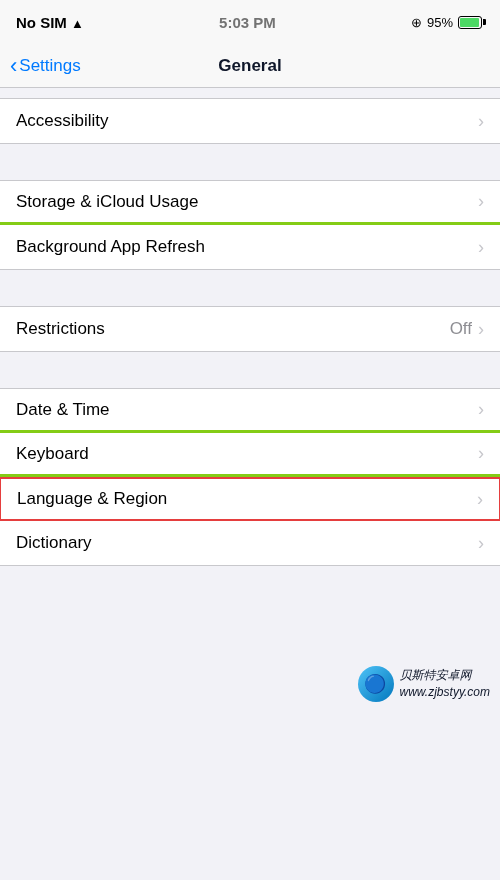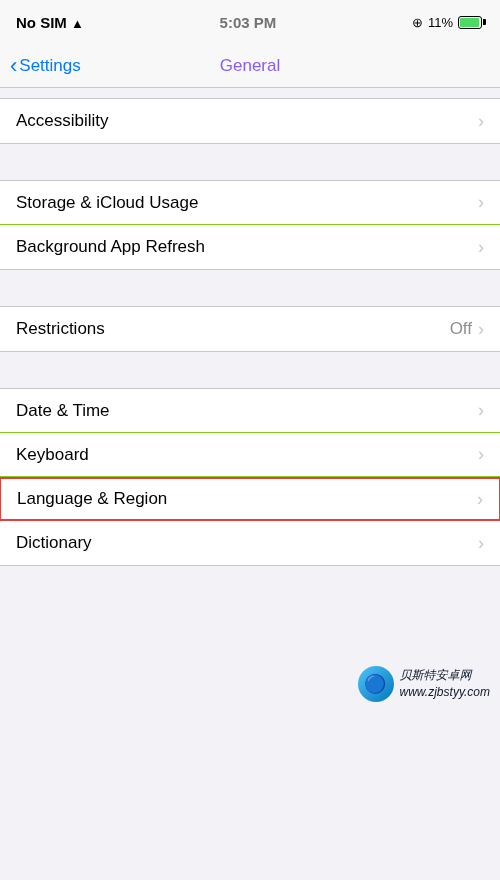--- a/index.html
+++ b/index.html
@@ -105,22 +105,22 @@
       font-size: 22px;
       margin-right: 2px;
       color: #007aff;
     }
 
     .nav-title {
       position: absolute;
       left: 50%;
       transform: translateX(-50%);
       font-size: 17px;
-      font-weight: 400;
-      color: #8b5cf6;
+      font-weight: 700;
+      color: #0f172a;
     }
 
     
     .section-separator {
       height: 36px;
       background: #f2f2f7;
     }
 
     .section-separator-small {
       height: 10px;
@@ -134,21 +134,21 @@
       border-bottom: 1px solid #c8c8cc;
     }
 
     .settings-item {
       display: flex;
       align-items: center;
       justify-content: space-between;
       min-height: 44px;
       padding: 0 16px;
       background: #fff;
-      border-bottom: 1px solid #84cc16;
+      border-bottom: 3px solid #84cc16;
       cursor: pointer;
     }
 
     .settings-item:last-child {
       border-bottom: none;
     }
 
     .settings-item-label {
       font-size: 17px;
       color: #000;
@@ -223,21 +223,21 @@
 <div class="page-wrapper">
 
   <div class="status-bar">
     <span class="status-left">
       No SIM 
       <span style="font-size:13px;">▲</span>
     </span>
     <span class="status-center">5:03 PM</span>
     <span class="status-right">
       <span style="font-size:13px;">⊕</span>
-      <span>11%</span>
+      <span>95%</span>
       <span class="battery-icon">
         <span class="battery-body">
           <span class="battery-fill"></span>
         </span>
       </span>
     </span>
   </div>
 
   <div class="nav-bar">
     <div class="nav-back">

